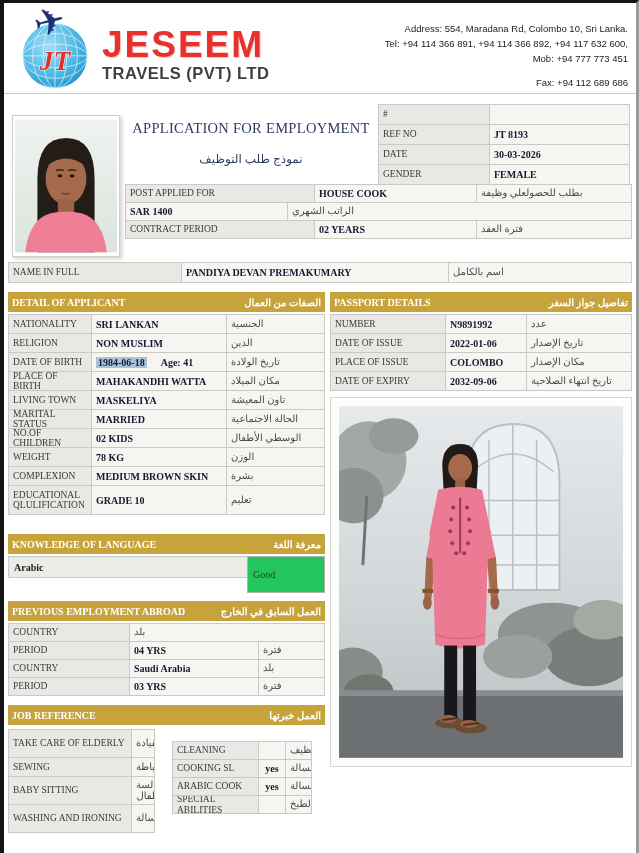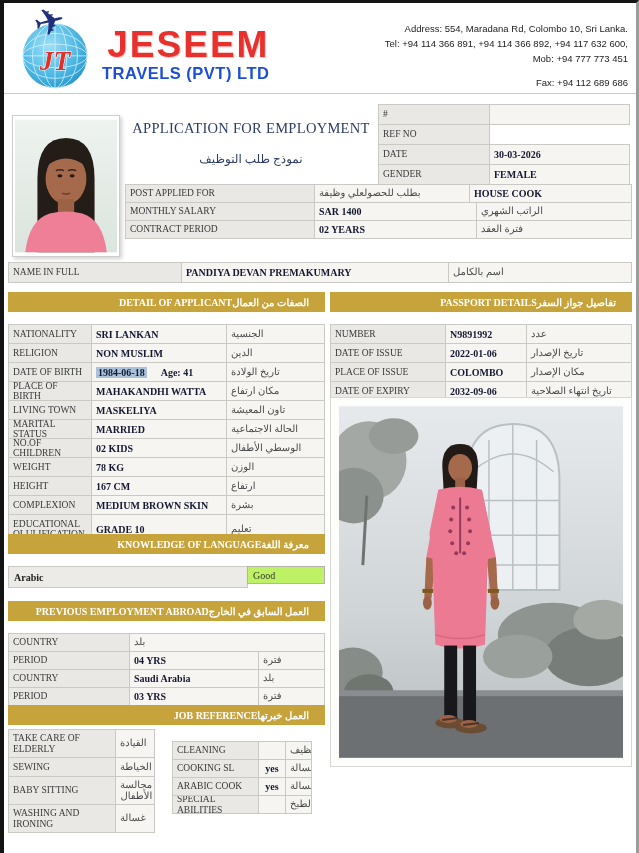--- a/index.html
+++ b/index.html
@@ -3,39 +3,39 @@
 <meta charset="utf-8">
 <style>
   html,body{margin:0;padding:0;background:#fff;}
   #page{position:relative;width:639px;height:853px;background:#fff;box-sizing:border-box;
         border-left:4px solid #141414;border-top:3px solid #141414;border-right:3px solid #9b9b9b;
         font-family:"Liberation Serif",serif;overflow:hidden;}
   
   .header{position:absolute;left:0;top:0;width:100%;height:90px;border-bottom:1px solid #c9c9c9;}
   .logo{position:absolute;left:10px;top:6px;display:flex;align-items:center;}
   .globe{width:82px;height:82px;}
-  .brand-wrap{margin-left:6px;margin-top:10px;font-family:"Liberation Sans",sans-serif;text-align:right;}
+  .brand-wrap{margin-left:6px;margin-top:10px;font-family:"Liberation Sans",sans-serif;}
   .brand{font-size:37px;font-weight:bold;color:#e8302c;letter-spacing:2px;line-height:.95;
          text-shadow:1px 1px 0 #f9c9c8;}
-  .brand-sub{font-size:16.5px;font-weight:bold;color:#1d4ed8;letter-spacing:.5px;margin-top:2px;}
+  .brand-sub{font-size:16.5px;font-weight:bold;color:#404040;letter-spacing:.5px;margin-top:2px;}
   .contact{position:absolute;right:8px;top:18px;text-align:right;font-family:"Liberation Sans",sans-serif;
            font-size:9.5px;color:#1c1c1c;line-height:15px;}
   .contact .fax{margin-top:9px;}
   
   .id-photo{position:absolute;left:8px;top:112px;width:108px;height:142px;background:#fff;
             border:1px solid #cfcecb;box-shadow:2px 2px 4px rgba(0,0,0,.18);padding:2px;box-sizing:border-box;}
   .id-photo svg{width:100%;height:100%;display:block;}
   
   .title-block{position:absolute;left:118px;top:117px;width:258px;text-align:center;color:#2c3c63;}
   .title-en{font-size:14.5px;letter-spacing:.3px;}
   .title-ar{font-size:12px;margin-top:15px;direction:rtl;}
   
   .tbl{position:absolute;}
-  .bar{height:20px;background:#c7a33c;color:#fff;display:flex;justify-content:flex-end;
-       align-items:center;padding:0 16px;font-weight:bold;font-size:10px;margin-bottom:12px;}
+  .bar{height:20px;background:#c7a33c;color:#fff;display:flex;justify-content:space-between;
+       align-items:center;padding:0 4px;font-weight:bold;font-size:10px;margin-bottom:2px;}
   .bar .bar-ar{direction:rtl;font-size:10px;}
   .row{display:flex;}
   .row+.row{margin-top:-1px;}
   .cell{border:1px solid #cbc9c4;box-sizing:border-box;padding:1px 4px;display:flex;align-items:center;
         height:20px;overflow:hidden;}
   .cell+.cell{margin-left:-1px;}
   .cl{background:#e9e8e4;color:#3a3a3a;font-size:9.5px;line-height:1.08;}
   .cv{background:#f6f5f2;font-weight:bold;color:#141830;font-size:10px;}
   .ca{background:#f6f5f2;color:#4a4a4a;font-size:10px;justify-content:flex-end;direction:rtl;line-height:1.05;}
   .ref{left:374px;top:101px;width:252px;}
@@ -46,27 +46,27 @@
   .name .cl{width:174px}.name .cv{width:268px}.name .ca{flex:1}.name .cell{height:21px}
   .detail{left:4px;top:289px;width:317px;}
   .detail .cl{width:84px}.detail .cv{width:136px}.detail .ca{flex:1}
   .detail .row.tall .cell{height:30px}
   .passport{left:326px;top:289px;width:302px;}
   .passport .cl{width:116px}.passport .cv{width:82px}.passport .ca{flex:1}
   .lang{left:4px;top:531px;width:317px;}
   .lang-row{display:flex;}
   .lang-label{flex:1;background:#ecebe7;border:1px solid #cbc9c4;font-weight:bold;font-size:10px;color:#222;
               padding:0 5px;height:22px;box-sizing:border-box;display:flex;align-items:center;}
-  .lang-input{width:78px;background:#bef264;border:1px solid #b5b3ae;margin-left:-1px;font-size:10px;color:#333;
-              padding:0 5px;height:18px;box-sizing:border-box;display:flex;align-items:center;}
+  .lang-input{width:78px;background:#22c55e;border:1px solid #b5b3ae;margin-left:-1px;font-size:10px;color:#333;
+              padding:0 5px;height:37px;box-sizing:border-box;display:flex;align-items:center;}
   .prev{left:4px;top:598px;width:317px;}
   .prev .cl{width:122px}.prev .cv{width:130px}.prev .ca{flex:1}.prev .cell{height:19px}
   .jobbar{left:4px;top:702px;width:317px;}
   .jobleft{left:4px;top:726px;width:147px;}
-  .jobleft .cl{width:108px}.jobleft .ca{flex:1}
+  .jobleft .cl{width:124px}.jobleft .ca{flex:1}
   .jobleft .cell{height:20px}
   .jobleft .row.tall .cell{height:29px}
   .skills{left:168px;top:738px;width:140px;}
   .skills .cl{width:87px}.skills .cv{width:28px;justify-content:center}.skills .ca{flex:1}
   .skills .cell{height:19px}
   .hl{background:#a9c2d9;padding:0 2px;}
   .age{margin-left:14px;}
   
   .photo-frame{position:absolute;left:326px;top:394px;width:302px;height:370px;background:#fdfdfc;
                border:1px solid #d8d7d3;box-sizing:border-box;padding:8px;}
@@ -144,39 +144,39 @@
     <div class="title-ar">نموذج طلب التوظيف</div>
   </div>
 
   <div class="tbl ref">
     <div class="row">
       <div class="cell cl">#</div>
       <div class="cell cv"></div>
     </div>
     <div class="row">
       <div class="cell cl">REF NO</div>
+      <div class="cell cv">JT 8193</div>
     </div>
     <div class="row">
       <div class="cell cl">DATE</div>
       <div class="cell cv">30-03-2026</div>
     </div>
     <div class="row">
       <div class="cell cl">GENDER</div>
       <div class="cell cv">FEMALE</div>
     </div>
   </div>
 
   <div class="tbl post">
     <div class="row">
       <div class="cell cl">POST APPLIED FOR</div>
+      <div class="cell cv">HOUSE COOK</div>
       <div class="cell ca">بطلب للحصولعلي وظيفة</div>
-      <div class="cell cv">HOUSE COOK</div>
-    </div>
-    <div class="row">
-      <div class="cell cl">MONTHLY SALARY</div>
+    </div>
+    <div class="row">
       <div class="cell cv">SAR 1400</div>
       <div class="cell ca">الراتب الشهري</div>
     </div>
     <div class="row">
       <div class="cell cl">CONTRACT PERIOD</div>
       <div class="cell cv">02 YEARS</div>
       <div class="cell ca">فترة العقد</div>
     </div>
   </div>
 
@@ -207,46 +207,41 @@
       <div class="cell cl">DATE OF BIRTH</div>
       <div class="cell cv">
         <span class="hl">1984-06-18</span>
         <span class="age">Age: 41</span>
       </div>
       <div class="cell ca">تاريخ الولادة</div>
     </div>
     <div class="row">
       <div class="cell cl">PLACE OF BIRTH</div>
       <div class="cell cv">MAHAKANDHI WATTA</div>
-      <div class="cell ca">مكان ارتفاع</div>
+      <div class="cell ca">مكان الميلاد</div>
     </div>
     <div class="row">
       <div class="cell cl">LIVING TOWN</div>
       <div class="cell cv">MASKELIYA</div>
       <div class="cell ca">تاون المعيشة</div>
     </div>
     <div class="row">
       <div class="cell cl">MARITAL STATUS</div>
       <div class="cell cv">MARRIED</div>
       <div class="cell ca">الحالة الاجتماعية</div>
     </div>
     <div class="row">
       <div class="cell cl">NO.OF CHILDREN</div>
       <div class="cell cv">02 KIDS</div>
       <div class="cell ca">الوسطي الأطفال</div>
     </div>
     <div class="row">
       <div class="cell cl">WEIGHT</div>
       <div class="cell cv">78 KG</div>
       <div class="cell ca">الوزن</div>
-    </div>
-    <div class="row">
-      <div class="cell cl">HEIGHT</div>
-      <div class="cell cv">167 CM</div>
-      <div class="cell ca">ارتفاع</div>
     </div>
     <div class="row">
       <div class="cell cl">COMPLEXION</div>
       <div class="cell cv">MEDIUM BROWN SKIN</div>
       <div class="cell ca">بشرة</div>
     </div>
     <div class="row tall">
       <div class="cell cl">EDUCATIONAL QLULIFICATION</div>
       <div class="cell cv">GRADE 10</div>
       <div class="cell ca">تعليم</div>

